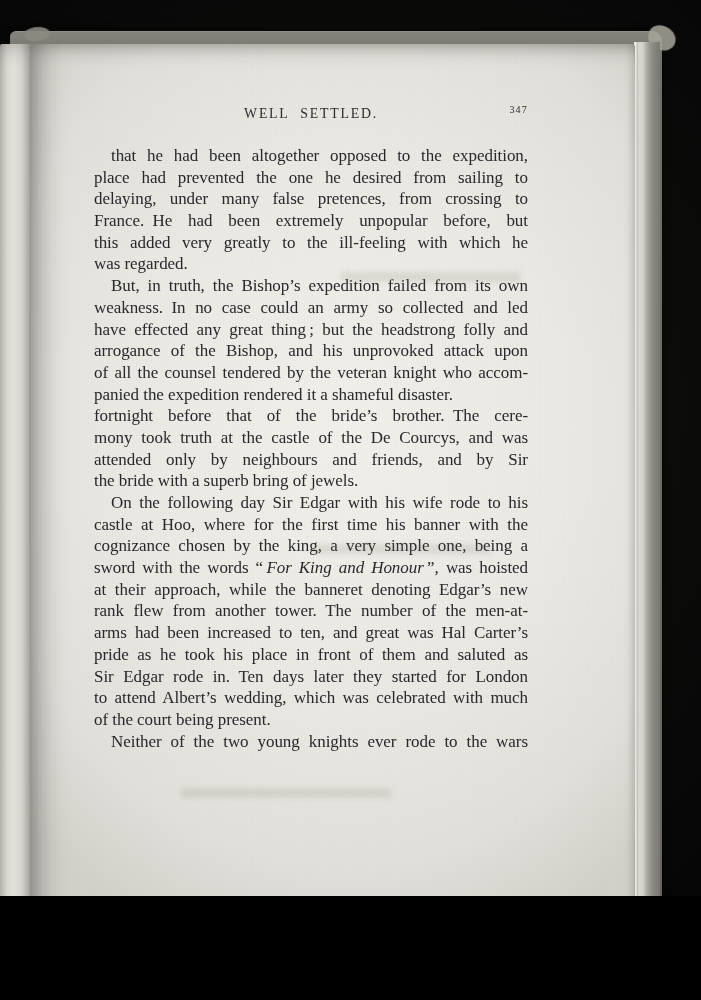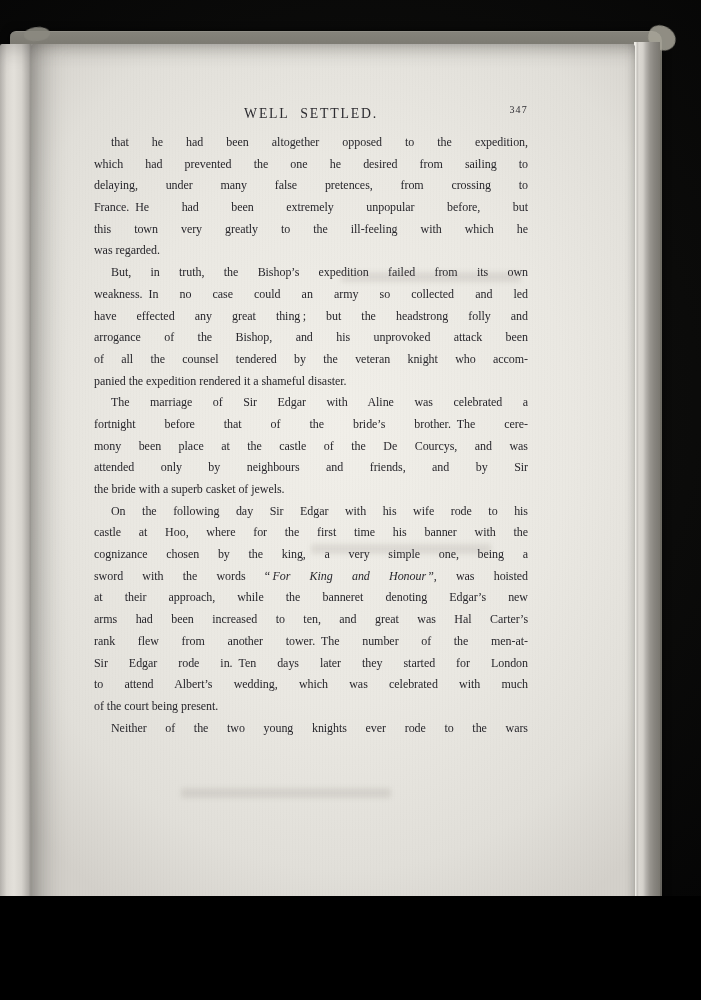--- a/index.html
+++ b/index.html
@@ -107,24 +107,24 @@
     word-spacing: 6px;
   }
   .page-number {
     position: absolute;
     right: 0; top: 0;
     font-size: 10px;
     letter-spacing: 1.2px;
   }
   .page-body {
     position: absolute;
-    left: 63px; top: 88px;
+    left: 63px; top: 101px;
     width: 434px;
     color: #28272c;
-    font-size: 12px;
+    font-size: 17px;
     letter-spacing: -0.05px;
   }
   .line {
     height: 21.7px;
     line-height: 21.7px;
     text-align: justify;
     text-align-last: justify;
   }
   .line.end { text-align-last: left; }
   .line.first { text-indent: 17px; }
@@ -155,43 +155,43 @@
 
   <div class="page">
 
     <div class="header-row">
       <div class="running-title">WELL SETTLED.</div>
       <div class="page-number">347</div>
     </div>
 
     <div class="page-body">
         <div class="line first"><span>that he had been altogether opposed to the expedition,</span></div>
-        <div class="line"><span>which had prevented the one he desired from sailing to</span></div>
+        <div class="line"><span>place had prevented the one he desired from sailing to</span></div>
         <div class="line"><span>delaying, under many false pretences, from crossing to</span></div>
         <div class="line"><span>France. He had been extremely unpopular before, but</span></div>
-        <div class="line"><span>this town very greatly to the ill-feeling with which he</span></div>
+        <div class="line"><span>this added very greatly to the ill-feeling with which he</span></div>
         <div class="line end"><span>was regarded.</span></div>
         <div class="line first"><span>But, in truth, the Bishop’s expedition failed from its own</span></div>
         <div class="line"><span>weakness. In no case could an army so collected and led</span></div>
         <div class="line"><span>have effected any great thing ; but the headstrong folly and</span></div>
-        <div class="line"><span>arrogance of the Bishop, and his unprovoked attack been</span></div>
+        <div class="line"><span>arrogance of the Bishop, and his unprovoked attack upon</span></div>
         <div class="line"><span>of all the counsel tendered by the veteran knight who accom-</span></div>
         <div class="line end"><span>panied the expedition rendered it a shameful disaster.</span></div>
-        <div class="line first"><span>The marriage of Sir Edgar with Aline was celebrated a</span></div>
         <div class="line"><span>fortnight before that of the bride’s brother. The cere-</span></div>
-        <div class="line"><span>mony been place at the castle of the De Courcys, and was</span></div>
+        <div class="line"><span>mony took truth at the castle of the De Courcys, and was</span></div>
         <div class="line"><span>attended only by neighbours and friends, and by Sir</span></div>
-        <div class="line end"><span>the bride with a superb casket of jewels.</span></div>
+        <div class="line end"><span>the bride with a superb bring of jewels.</span></div>
         <div class="line first"><span>On the following day Sir Edgar with his wife rode to his</span></div>
         <div class="line"><span>castle at Hoo, where for the first time his banner with the</span></div>
         <div class="line"><span>cognizance chosen by the king, a very simple one, being a</span></div>
         <div class="line"><span>sword with the words “ </span><i>For King and Honour</i><span> ”, was hoisted</span></div>
         <div class="line"><span>at their approach, while the banneret denoting Edgar’s new</span></div>
+        <div class="line"><span>rank flew from another tower. The number of the men-at-</span></div>
         <div class="line"><span>arms had been increased to ten, and great was Hal Carter’s</span></div>
-        <div class="line"><span>rank flew from another tower. The number of the men-at-</span></div>
+        <div class="line"><span>pride as he took his place in front of them and saluted as</span></div>
         <div class="line"><span>Sir Edgar rode in. Ten days later they started for London</span></div>
         <div class="line"><span>to attend Albert’s wedding, which was celebrated with much</span></div>
         <div class="line end"><span>of the court being present.</span></div>
         <div class="line first"><span>Neither of the two young knights ever rode to the wars</span></div>
       </div>
 
     <div class="smudge s1"></div>
     <div class="smudge s2"></div>
     <div class="smudge s3"></div>
   </div>

